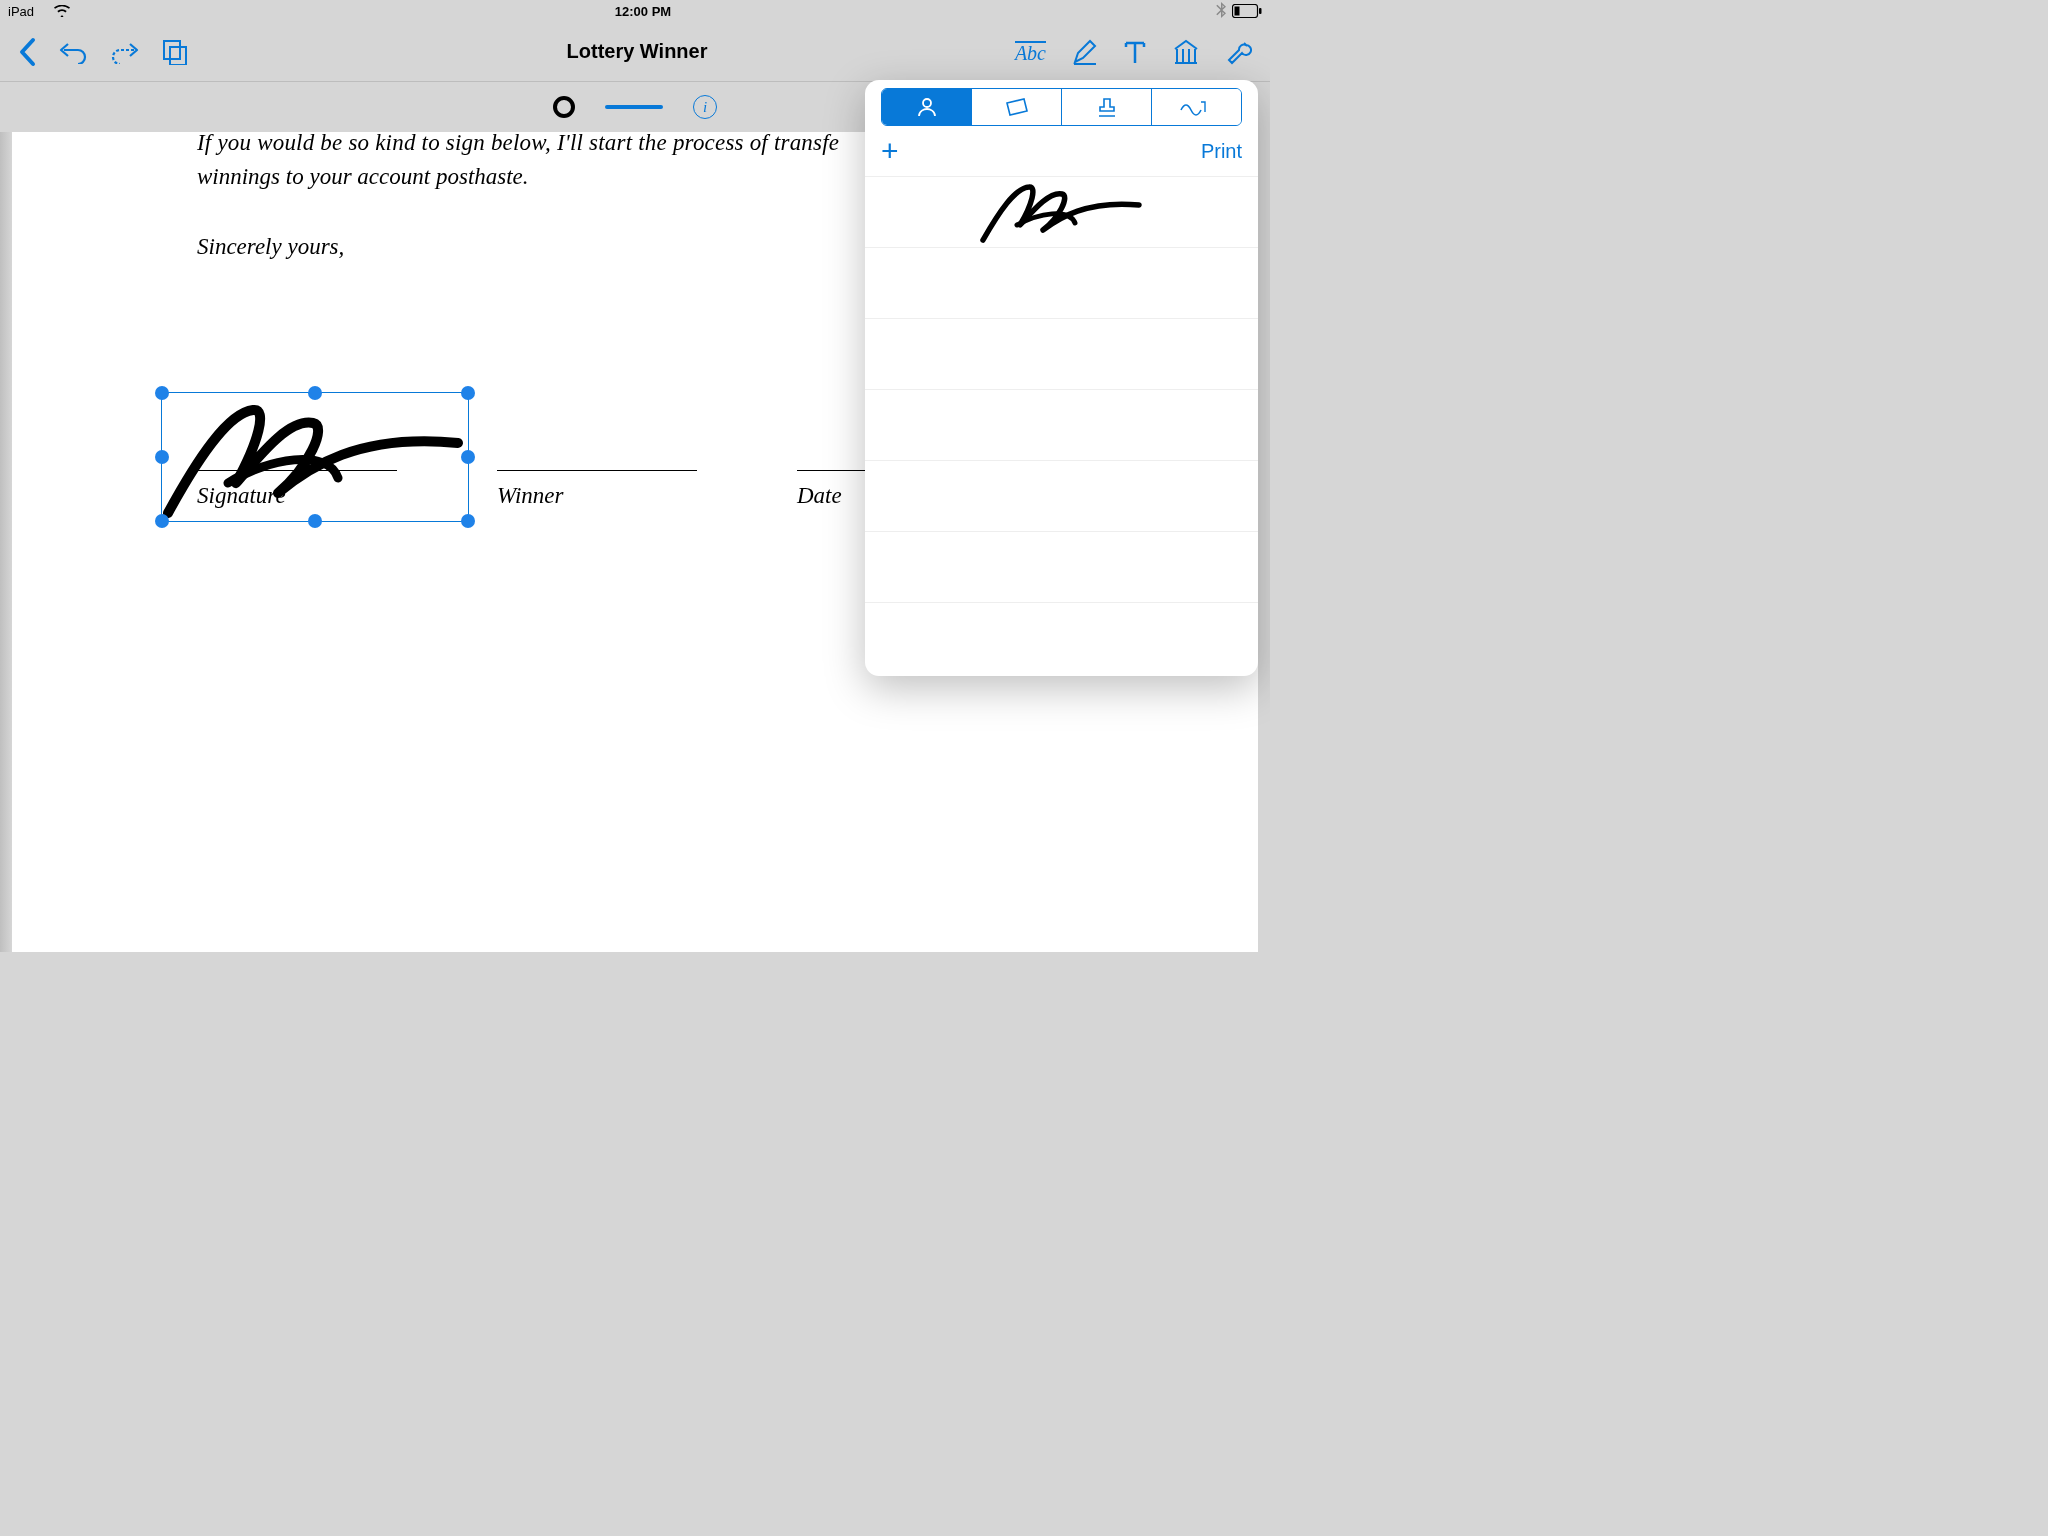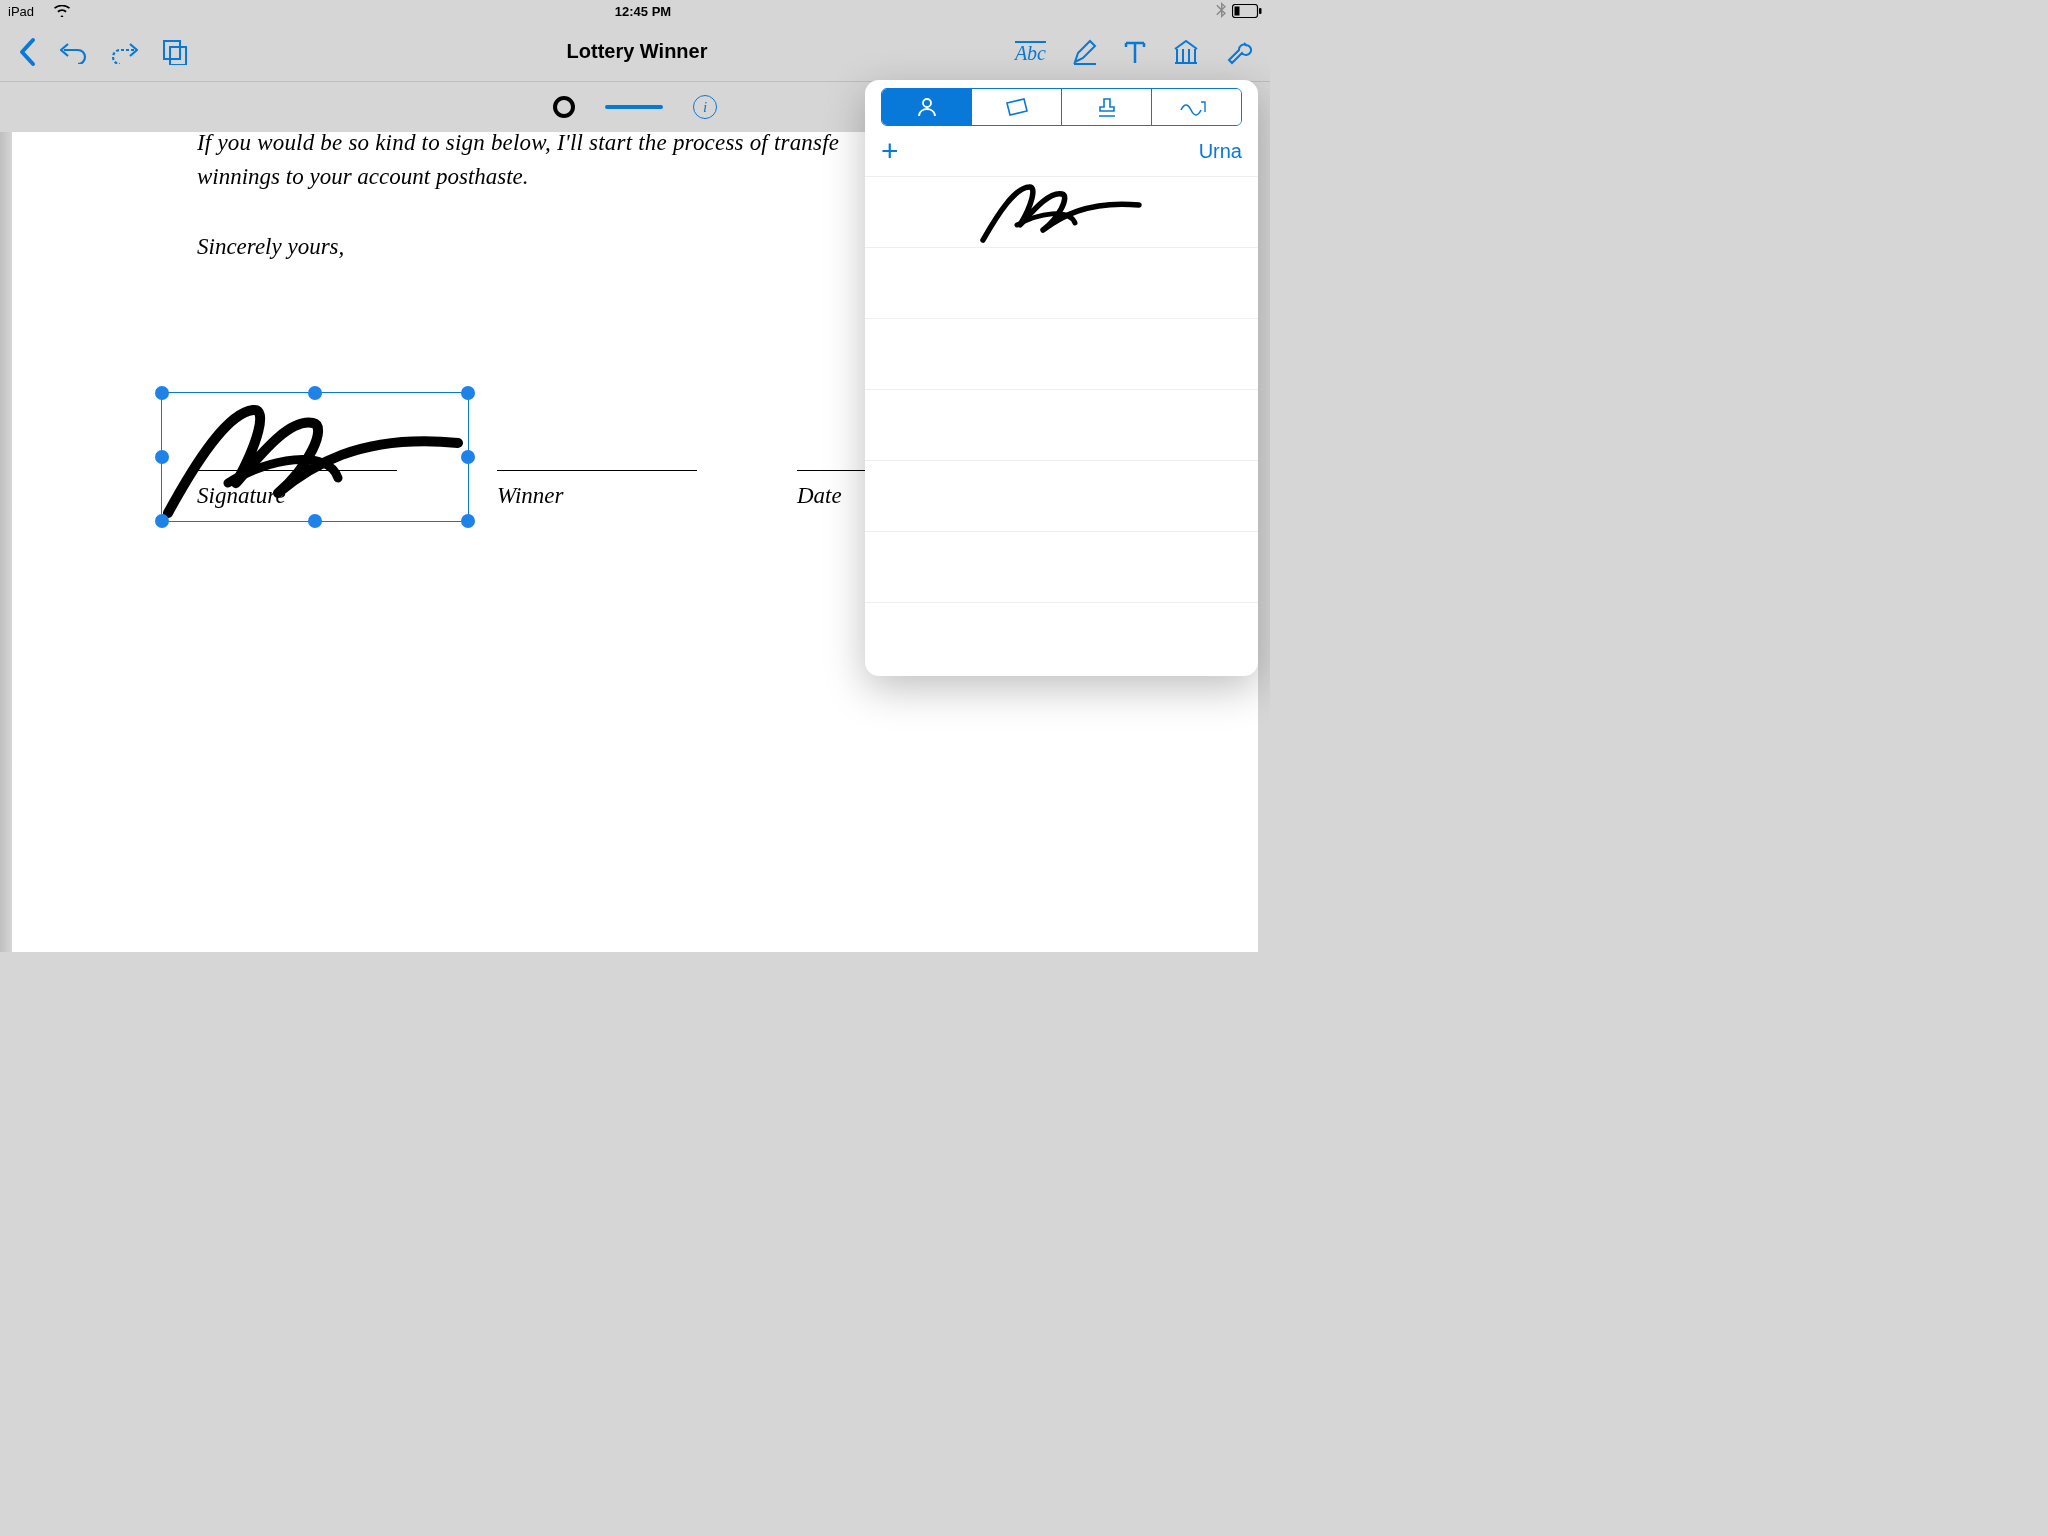--- a/index.html
+++ b/index.html
@@ -153,21 +153,21 @@
 
 <div class="status-bar">
   <div class="status-left">
     <span>iPad</span>
     <span class="wifi-icon">
       <svg width="16" height="12" viewBox="0 0 16 12">
           <path d="M8 10.5a1.3 1.3 0 1 0 0 2.6 1.3 1.3 0 0 0 0-2.6zm-3.4-3.1a5.3 5.3 0 0 1 6.8 0l1.3-1.5a7.3 7.3 0 0 0-9.4 0zM1 3.8a11 11 0 0 1 14 0L16 2.5a12.8 12.8 0 0 0-16 0z" fill="#000"></path>
         </svg>
     </span>
   </div>
-  <div style="font-weight:600;">12:45 PM</div>
+  <div style="font-weight:600;">12:00 PM</div>
   <div class="status-right">
     <span>
       <svg width="10" height="16" viewBox="0 0 10 16">
           <path d="M5 0v6.3L1.3 2.7 0.3 3.7 4.6 8 0.3 12.3l1 1L5 9.7V16l5-4.7L6.4 8 10 4.7 5 0zm1.5 3.1L8 4.7 6.5 6.1V3.1zm0 9.8v-3L8 11.3 6.5 12.9z" fill="#8a8a8a"></path>
         </svg>
     </span>
     <span class="battery">
       <svg width="30" height="14" viewBox="0 0 30 14">
           <rect x="0.5" y="0.5" width="25" height="13" rx="2.5" fill="none" stroke="#000" stroke-width="1.2"></rect>
           <rect x="2.5" y="2.5" width="5" height="9" fill="#000"></rect>
@@ -295,21 +295,21 @@
     </div>
     <div class="seg">
       <svg width="36" height="18" viewBox="0 0 36 18">
           <path d="M2 12 q5-10 10 0 t10 0" fill="none" stroke="currentColor" stroke-width="1.6"></path>
           <path d="M26 4 v10 M22 4 l4 0 l0 4" fill="none" stroke="currentColor" stroke-width="1.4"></path>
         </svg>
     </div>
   </div>
   <div class="popover-row">
     <span class="plus">+</span>
-    <span>Urna</span>
+    <span>Print</span>
   </div>
   <div class="list">
     <div class="list-row">
       <svg width="170" height="64" viewBox="0 0 170 64">
         <path d="M6 60 C 22 32, 38 8, 52 7 C 60 6, 55 25, 43 45 C 55 32, 72 11, 85 14 C 93 16, 82 38, 66 50 C 82 38, 110 20, 162 25" fill="none" stroke="#000" stroke-width="5.5" stroke-linecap="round" stroke-linejoin="round"></path>
         <path d="M40 45 C 62 33, 92 28, 98 43" fill="none" stroke="#000" stroke-width="5" stroke-linecap="round"></path>
       </svg>
     </div>
     <div class="list-row"></div>
     <div class="list-row"></div>

